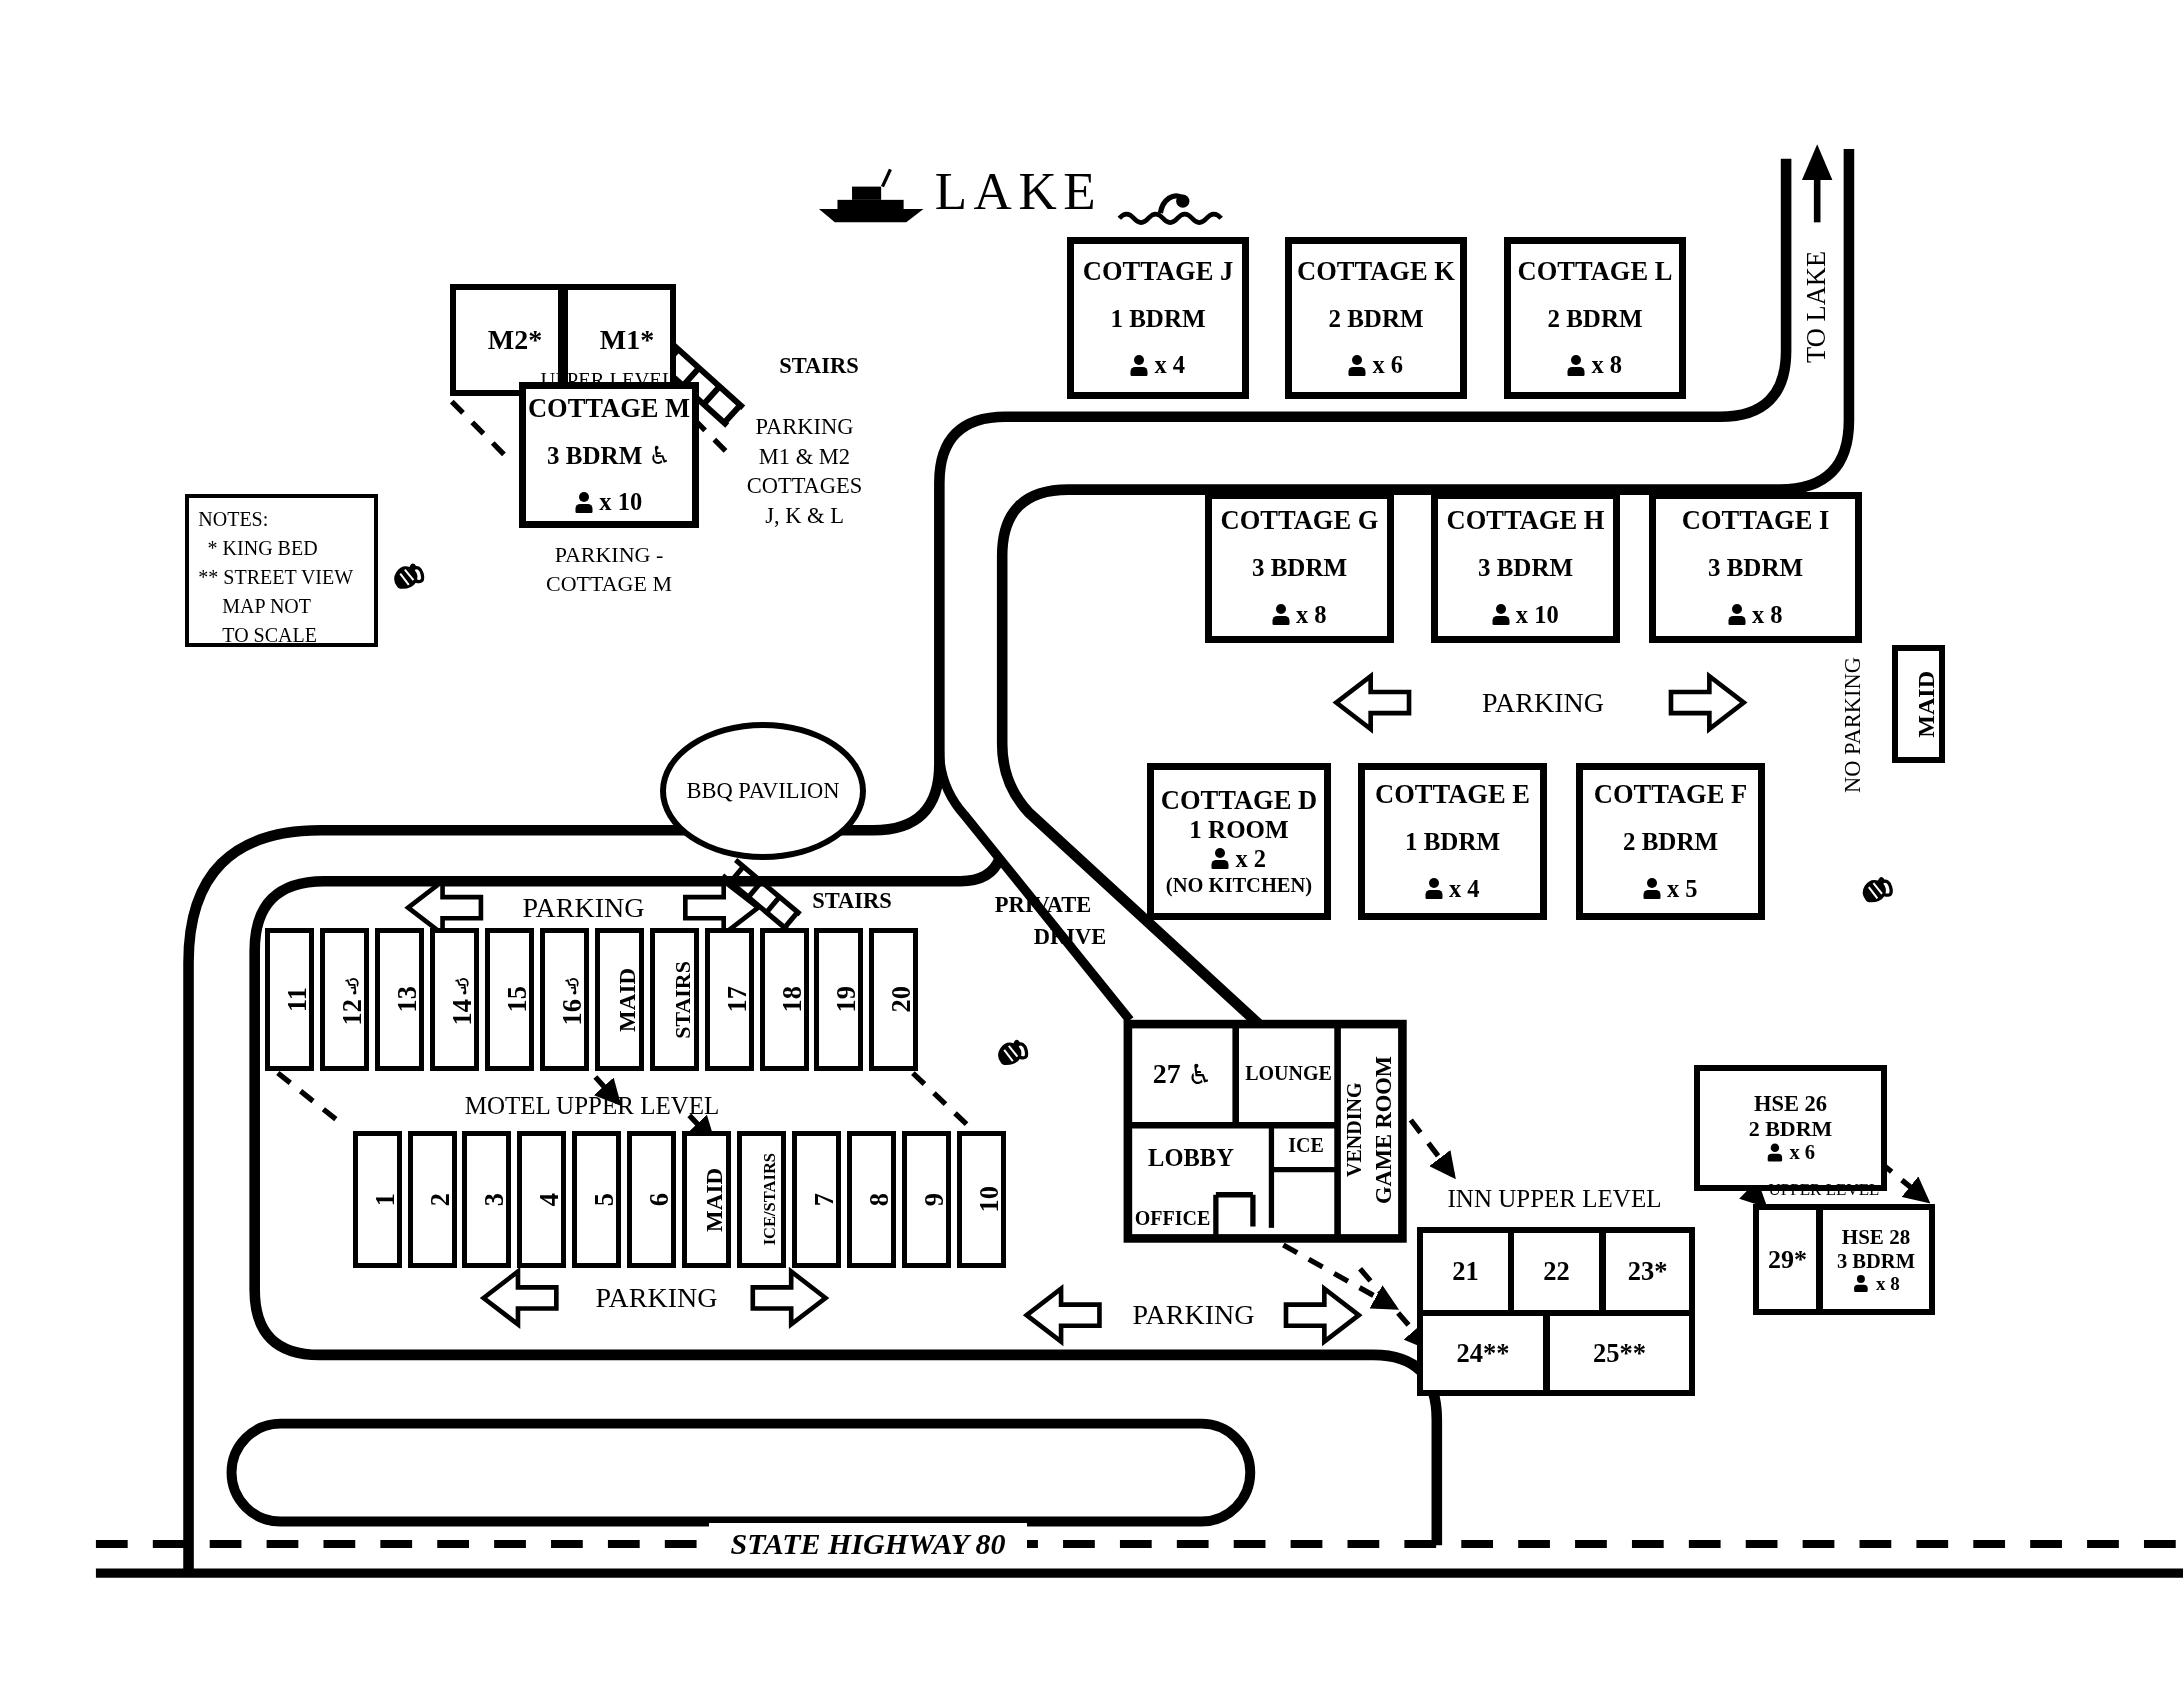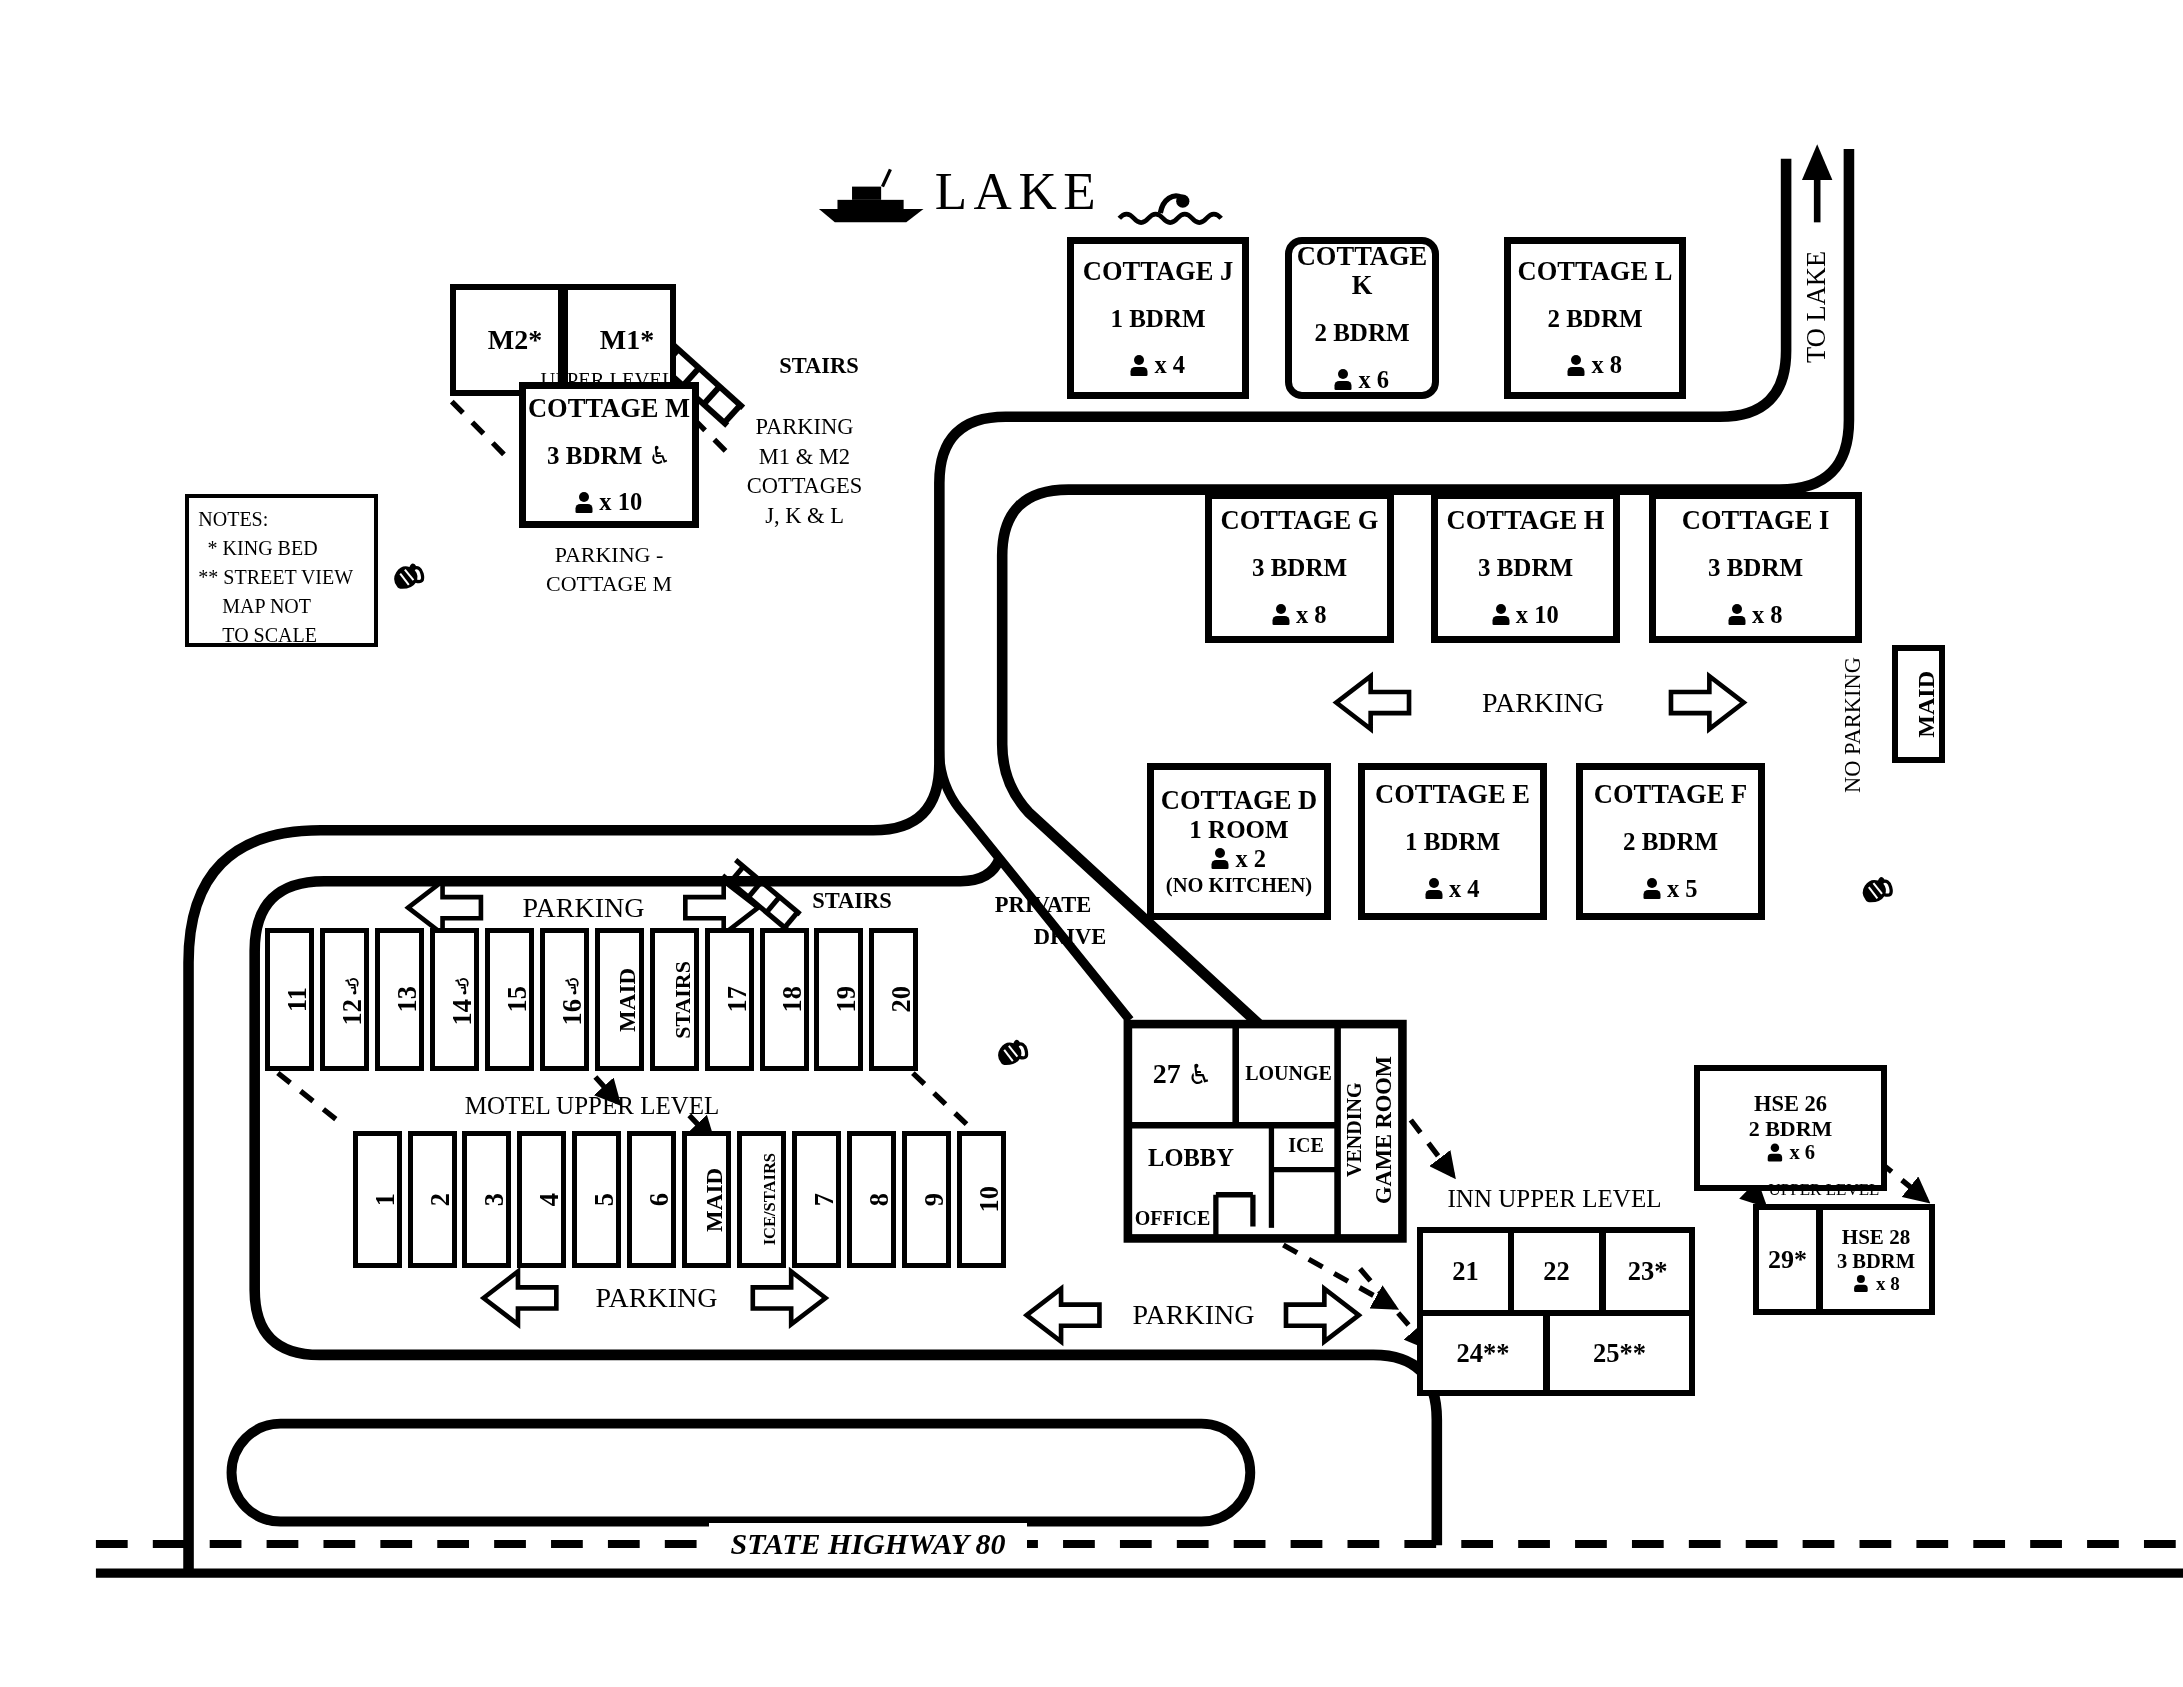--- a/index.html
+++ b/index.html
@@ -178,21 +178,21 @@
 </div>
 
 <div class="cot" style="left:1067px;top:237px;width:182px;height:162px;">
   <span class="nm">COTTAGE J</span>
   <span class="bd">1 BDRM</span>
   <span class="occ">
         <span class="person"></span>
         <span>x 4</span>
       </span>
 </div>
-<div class="cot" style="left:1285px;top:237px;width:154px;height:162px;border-radius:17px;">
+<div class="cot" style="left:1285px;top:237px;width:182px;height:162px;">
   <span class="nm">COTTAGE K</span>
   <span class="bd">2 BDRM</span>
   <span class="occ">
         <span class="person"></span>
         <span>x 6</span>
       </span>
 </div>
 <div class="cot" style="left:1504px;top:237px;width:182px;height:162px;">
   <span class="nm">COTTAGE L</span>
   <span class="bd">2 BDRM</span>
@@ -257,20 +257,23 @@
 </div>
 <div class="cot" style="left:1576px;top:763px;width:189px;height:157px;">
   <span class="nm">COTTAGE F</span>
   <span class="bd">2 BDRM</span>
   <span class="occ">
         <span class="person"></span>
         <span>x 5</span>
       </span>
 </div>
 
+<div class="abs flexc" style="left:660px;top:722px;width:206px;height:138px;border:6px solid #000;border-radius:50%;background:#fff;font-size:22.5px;">
+  <span>BBQ PAVILION</span>
+</div>
 
 <div class="abs flexc" style="left:491px;top:890px;width:185px;height:36px;font-size:28px;">
   <span>PARKING</span>
 </div>
 <div class="abs flexc" style="left:799px;top:887px;width:106px;height:28px;font-size:22.5px;font-weight:700;">
   <span>STAIRS</span>
 </div>
 <div class="abs" style="left:980px;top:892px;width:126px;text-align:center;font-size:22.5px;font-weight:700;">
   <span>PRIVATE</span>
 </div>

